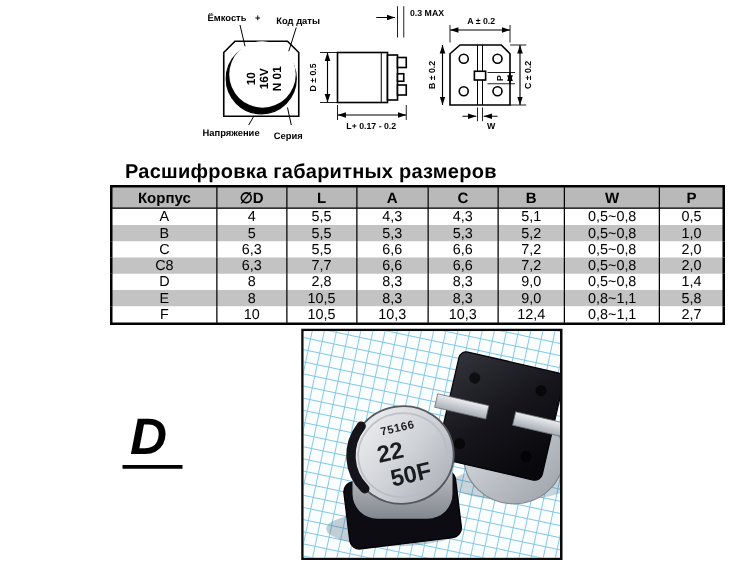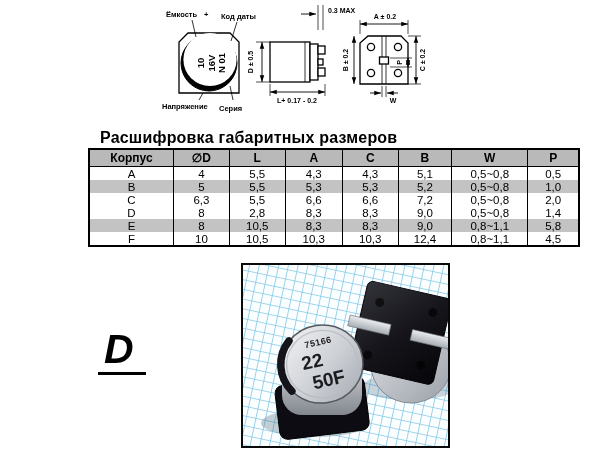--- a/index.html
+++ b/index.html
@@ -175,20 +175,30 @@
         <tr>
           <td>C</td>
           <td>6,3</td>
           <td>5,5</td>
           <td>6,6</td>
           <td>6,6</td>
           <td>7,2</td>
           <td>0,5~0,8</td>
           <td>2,0</td>
         </tr>
+        <tr class="alt">
+          <td>C8</td>
+          <td>6,3</td>
+          <td>7,7</td>
+          <td>6,6</td>
+          <td>6,6</td>
+          <td>7,2</td>
+          <td>0,5~0,8</td>
+          <td>2,0</td>
+        </tr>
         <tr>
           <td>D</td>
           <td>8</td>
           <td>2,8</td>
           <td>8,3</td>
           <td>8,3</td>
           <td>9,0</td>
           <td>0,5~0,8</td>
           <td>1,4</td>
         </tr>
@@ -203,21 +213,21 @@
           <td>5,8</td>
         </tr>
         <tr>
           <td>F</td>
           <td>10</td>
           <td>10,5</td>
           <td>10,3</td>
           <td>10,3</td>
           <td>12,4</td>
           <td>0,8~1,1</td>
-          <td>4,5</td>
+          <td>2,7</td>
         </tr>
       </tbody>
     </table>
   </div>
 
   <div id="case-letter">D</div>
 
   <div id="photo">
     <svg width="205" height="181" viewBox="0 0 205 181">
       <defs>

